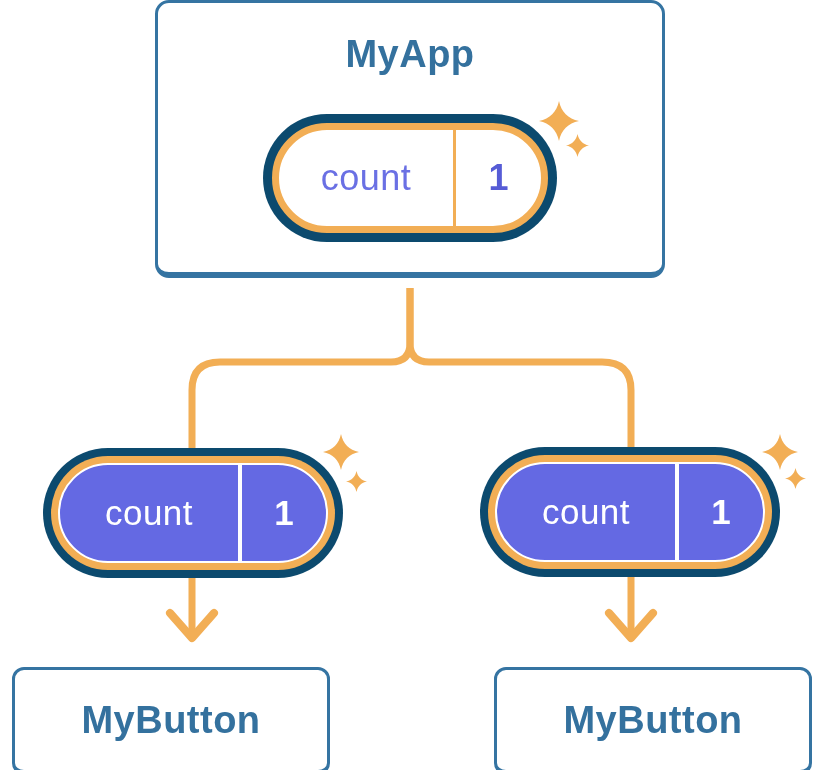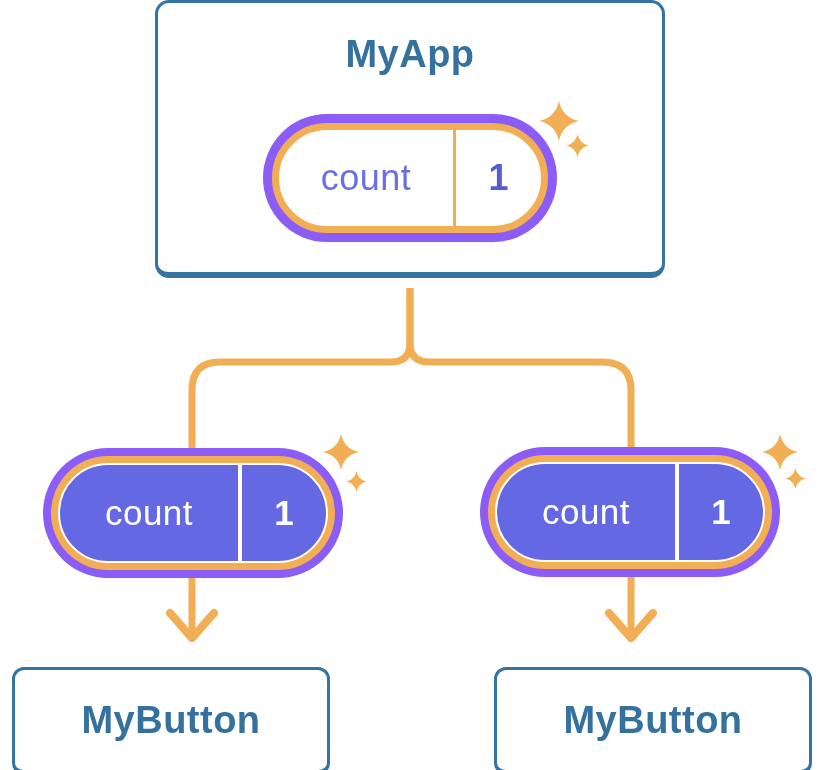--- a/index.html
+++ b/index.html
@@ -37,21 +37,21 @@
     width: 318px; height: 108px;
     border-bottom-width: 5px;
     border-radius: 12px;
     margin-top: 17px;
   }
   .card-leaf-left  { left: 12px;  top: 650px; }
   .card-leaf-right { left: 494px; top: 650px; }
 
   
   .pill-outer {
-    background: #8b5cf6;
+    background: #0c4a6e;
     border-radius: 999px;
     box-sizing: border-box;
   }
   .pill-root { left: 263px; top: 114px; width: 294px; height: 128px; padding: 9px; }
   .pill-root .pill-inner {
     height: 100%; box-sizing: border-box;
     background: #ffffff;
     border: 7px solid #F2AE55;
     border-radius: 999px;
     display: flex; align-items: stretch; overflow: hidden;

